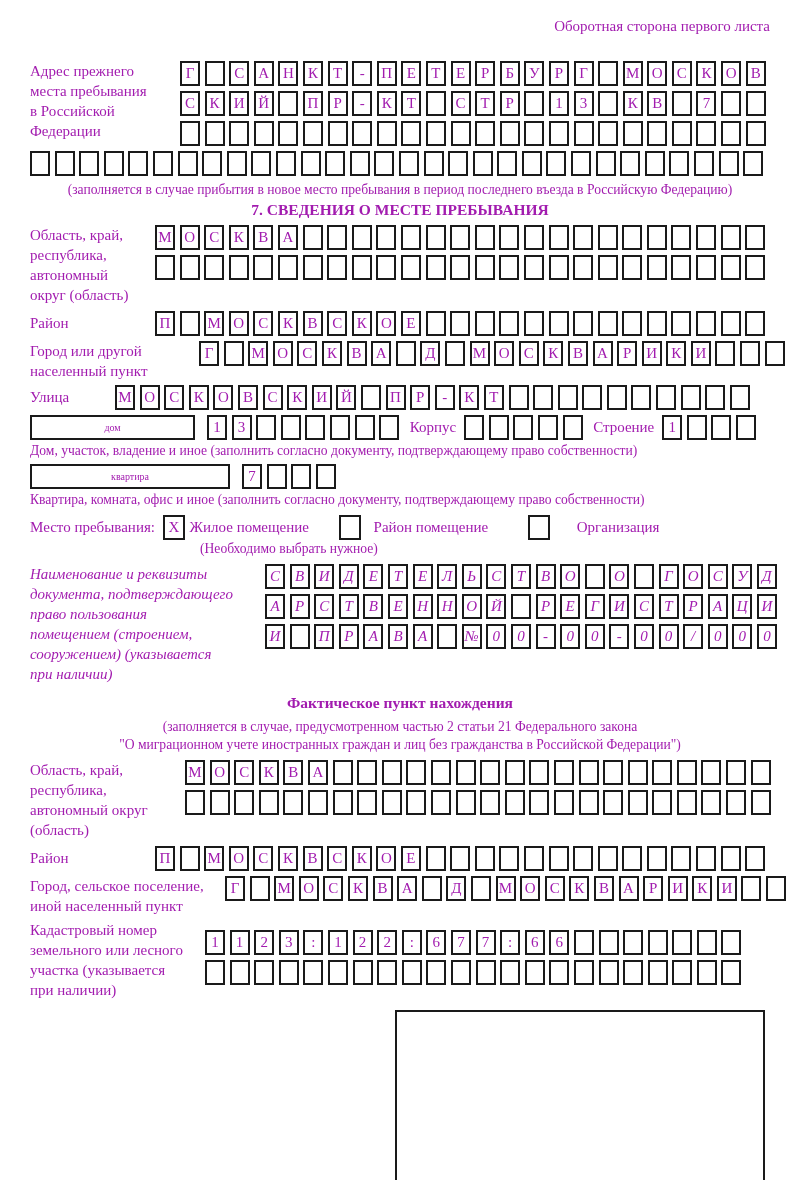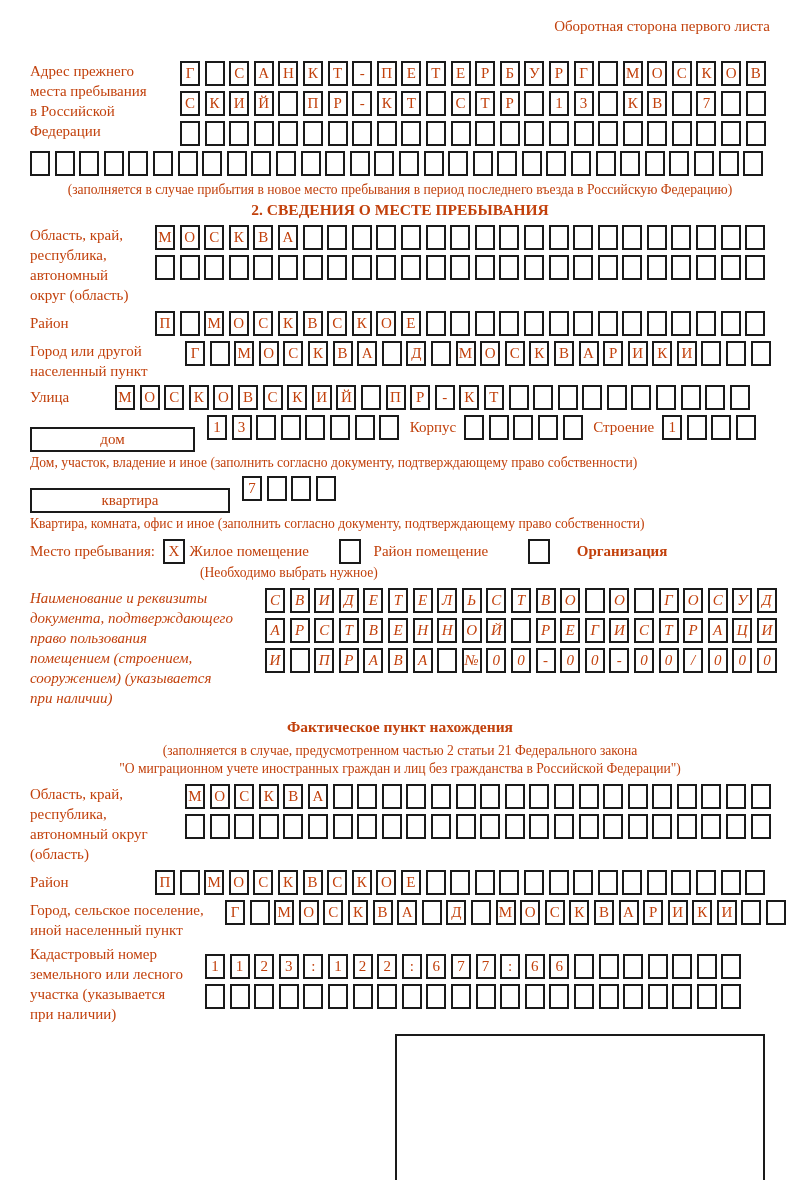--- a/index.html
+++ b/index.html
@@ -1,34 +1,34 @@
 <!DOCTYPE html>
 <html><head>
 <meta charset="utf-8">
 <style>
   html,body{margin:0;padding:0;background:#fff;}
   .page{
     width:800px;height:1180px;box-sizing:border-box;
     padding:10px 30px 0 30px;
     font-family:"Liberation Serif","DejaVu Serif",serif;
-    color:#c2410c;background:#fff;overflow:hidden;
+    color:#a21caf;background:#fff;overflow:hidden;
   }
   .side-note{text-align:right;font-size:15px;margin:8px 0 26px 0;}
   .frow{display:flex;align-items:flex-start;}
   .lbl{font-size:15px;line-height:20px;flex:0 0 auto;}
   .boxcol{display:flex;flex-direction:column;}
   .boxline{display:flex;margin-bottom:5px;}
   .cbox{
     flex:0 0 auto;width:20px;height:25px;box-sizing:border-box;
     border:2px solid #1a1a1a;margin-right:4.6px;
     text-align:center;font-size:15px;line-height:21px;
   }
   .wide-field{
     box-sizing:border-box;border:2px solid #1a1a1a;height:25px;
-    text-align:center;font-size:15px;line-height:21px;flex:0 0 auto;margin-top:12px;
+    text-align:center;font-size:10px;line-height:21px;flex:0 0 auto;
   }
   .cap{font-size:13.6px;line-height:18px;}
   .cap-center{text-align:center;}
   .sec-title{font-weight:bold;font-size:15.5px;text-align:center;margin:2px 0 6px 0;}
   .inline-lbl{font-size:15px;line-height:25px;flex:0 0 auto;}
   .chk{width:22px;}
   .stamp-box{
     box-sizing:border-box;border:2px solid #1a1a1a;
     width:370px;height:177px;margin-left:365px;margin-top:6px;
   }
@@ -151,21 +151,21 @@
       <span class="cbox"></span>
       <span class="cbox"></span>
       <span class="cbox"></span>
       <span class="cbox"></span>
       <span class="cbox"></span>
       <span class="cbox"></span>
       <span class="cbox"></span>
     </div>
   <div class="cap cap-center mb2">(заполняется в случае прибытия в новое место пребывания в период последнего въезда в Российскую Федерацию)</div>
 
-  <div class="sec-title">2. СВЕДЕНИЯ О МЕСТЕ ПРЕБЫВАНИЯ</div>
+  <div class="sec-title">7. СВЕДЕНИЯ О МЕСТЕ ПРЕБЫВАНИЯ</div>
 
   <div class="frow" style="min-height:86px;">
     <div class="lbl" style="width:125px;">Область, край,<br>республика,<br>автономный<br>округ (область)</div>
     <div class="boxcol">
       <div class="boxline">
           <span class="cbox">М</span>
           <span class="cbox">О</span>
           <span class="cbox">С</span>
           <span class="cbox">К</span>
           <span class="cbox">В</span>
@@ -244,21 +244,21 @@
         <span class="cbox"></span>
         <span class="cbox"></span>
         <span class="cbox"></span>
         <span class="cbox"></span>
         <span class="cbox"></span>
         <span class="cbox"></span>
         <span class="cbox"></span>
       </div>
   </div>
 
-  <div class="frow" style="min-height:44px;">
+  <div class="frow" style="min-height:44px;gap:14px;">
     <div class="lbl" style="width:155px;">Город или другой<br>населенный пункт</div>
     <div class="boxline">
         <span class="cbox">Г</span>
         <span class="cbox"></span>
         <span class="cbox">М</span>
         <span class="cbox">О</span>
         <span class="cbox">С</span>
         <span class="cbox">К</span>
         <span class="cbox">В</span>
         <span class="cbox">А</span>
@@ -354,21 +354,21 @@
   </div>
   <div class="cap mb6">Квартира, комната, офис и иное (заполнить согласно документу, подтверждающему право собственности)</div>
 
   <div class="frow">
     <div class="inline-lbl">Место пребывания:</div>
     <div class="cbox chk" style="margin-left:8px;">X</div>
     <div class="inline-lbl" style="margin-right:30px;">Жилое помещение</div>
     <div class="cbox chk"></div>
     <div class="inline-lbl" style="margin-left:8px;margin-right:40px;">Район помещение</div>
     <div class="cbox chk"></div>
-    <div class="inline-lbl" style="margin-left:22px;font-weight:bold;">Организация</div>
+    <div class="inline-lbl" style="margin-left:22px;">Организация</div>
   </div>
   <div class="cap mb6" style="margin-left:170px;">(Необходимо выбрать нужное)</div>
 
   <div class="frow" style="min-height:124px;font-style:italic;">
     <div class="lbl" style="width:235px;">Наименование и реквизиты<br>документа, подтверждающего<br>право пользования<br>помещением (строением,<br>сооружением) (указывается<br>при наличии)</div>
     <div class="boxcol">
       <div class="boxline">
           <span class="cbox">С</span>
           <span class="cbox">В</span>
           <span class="cbox">И</span>

